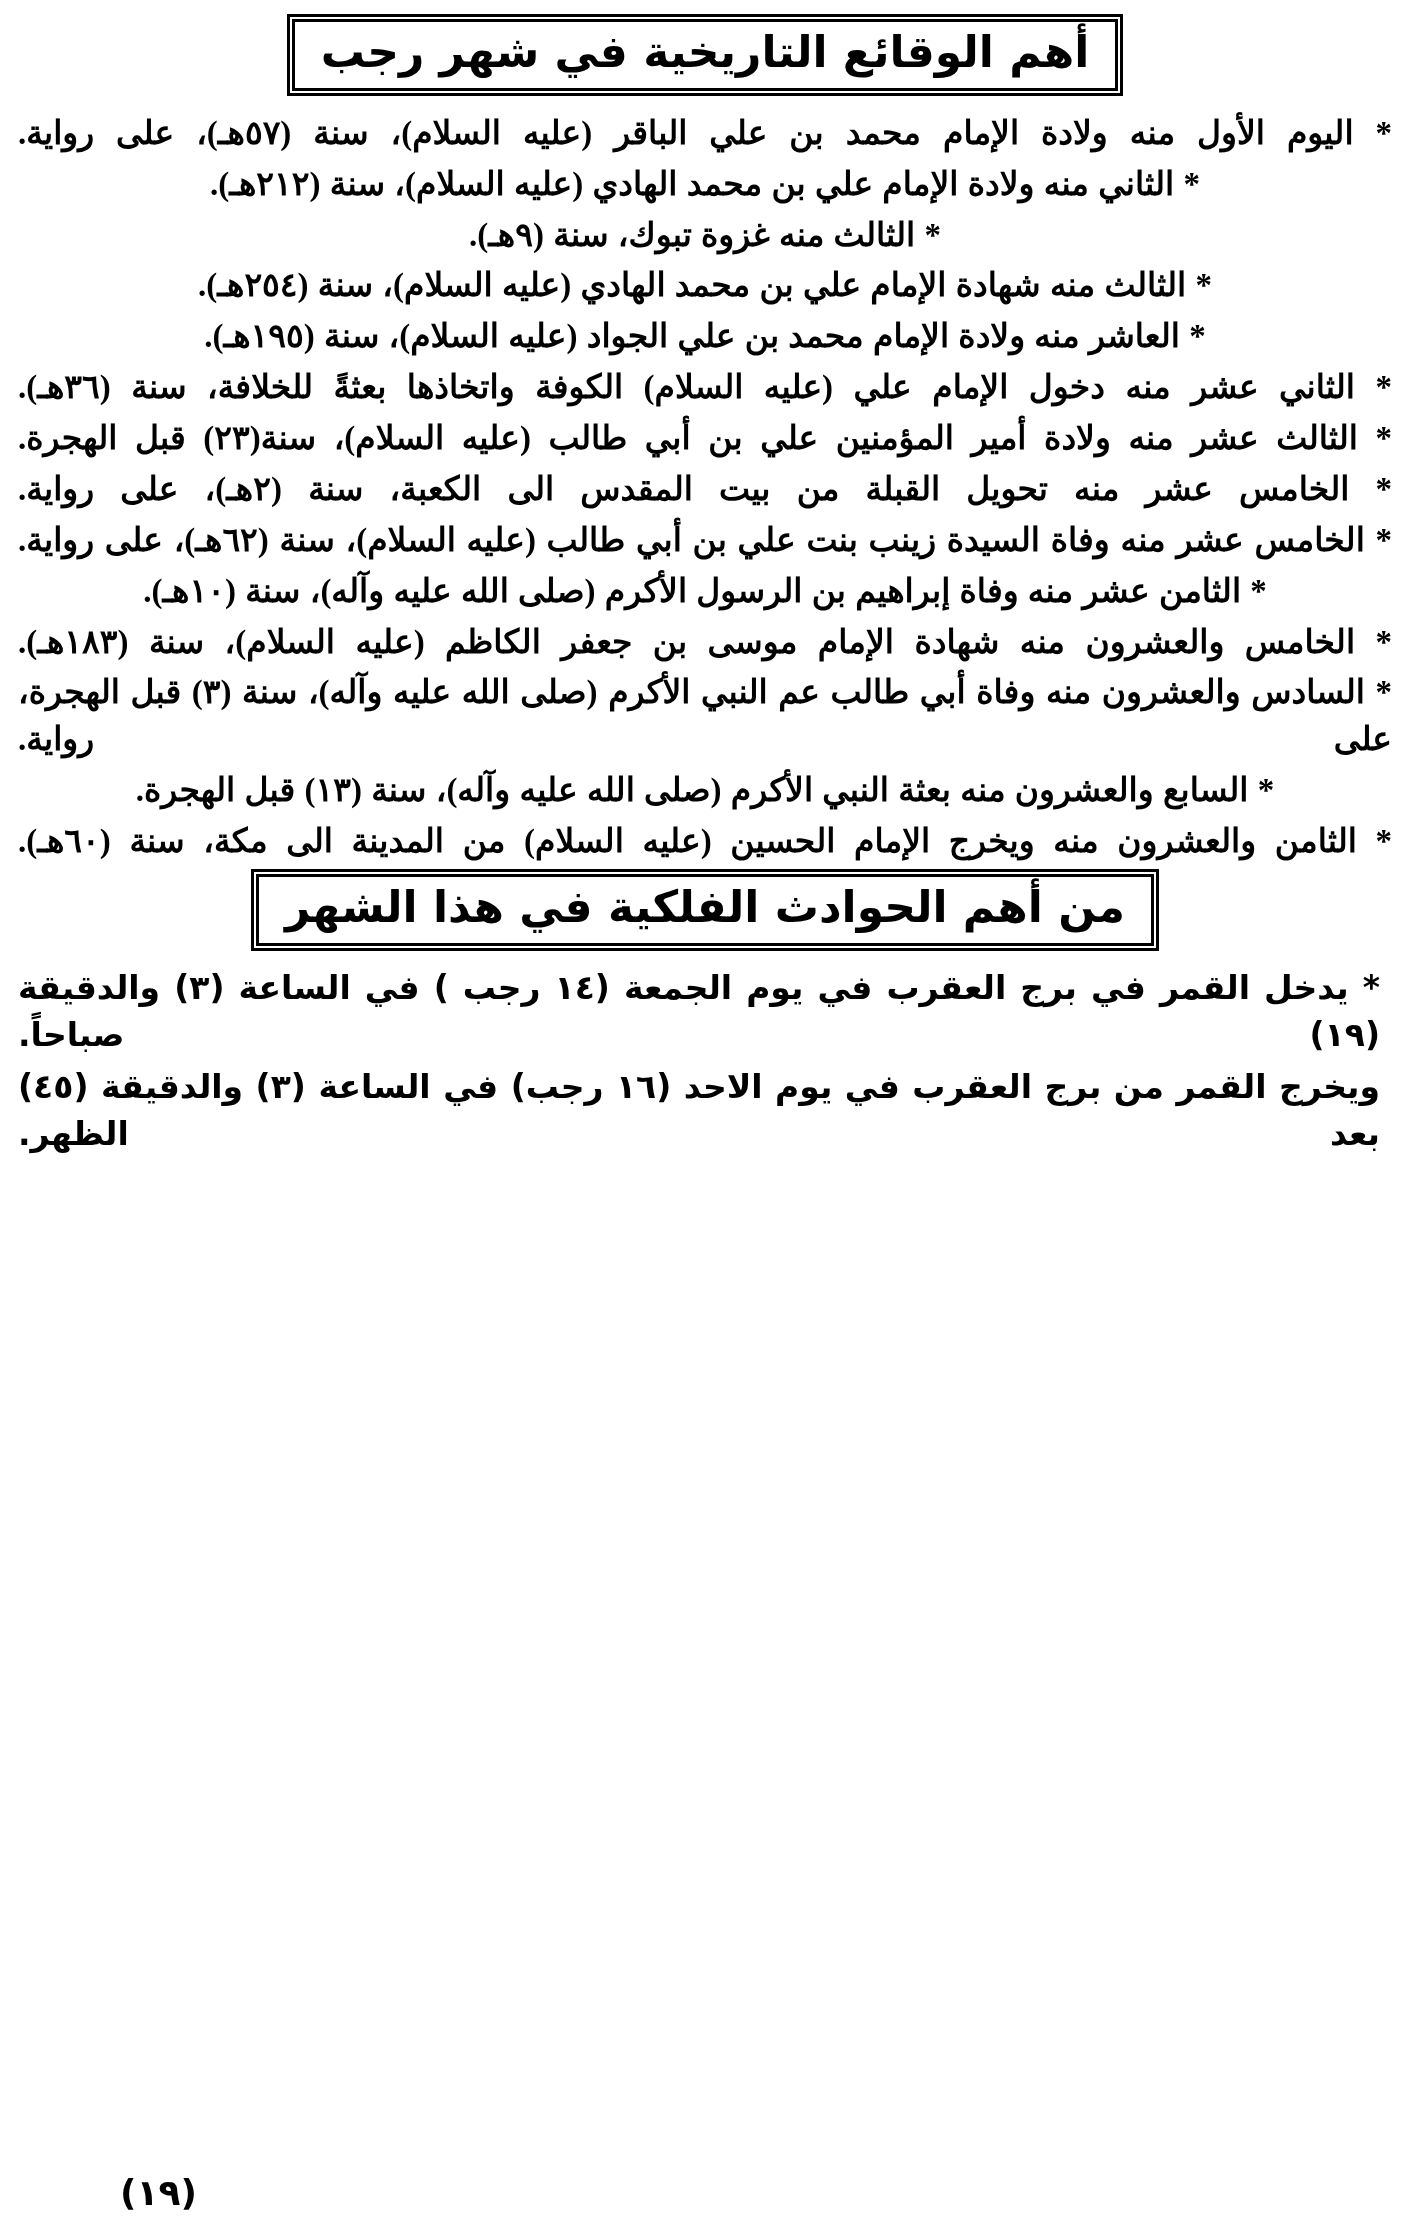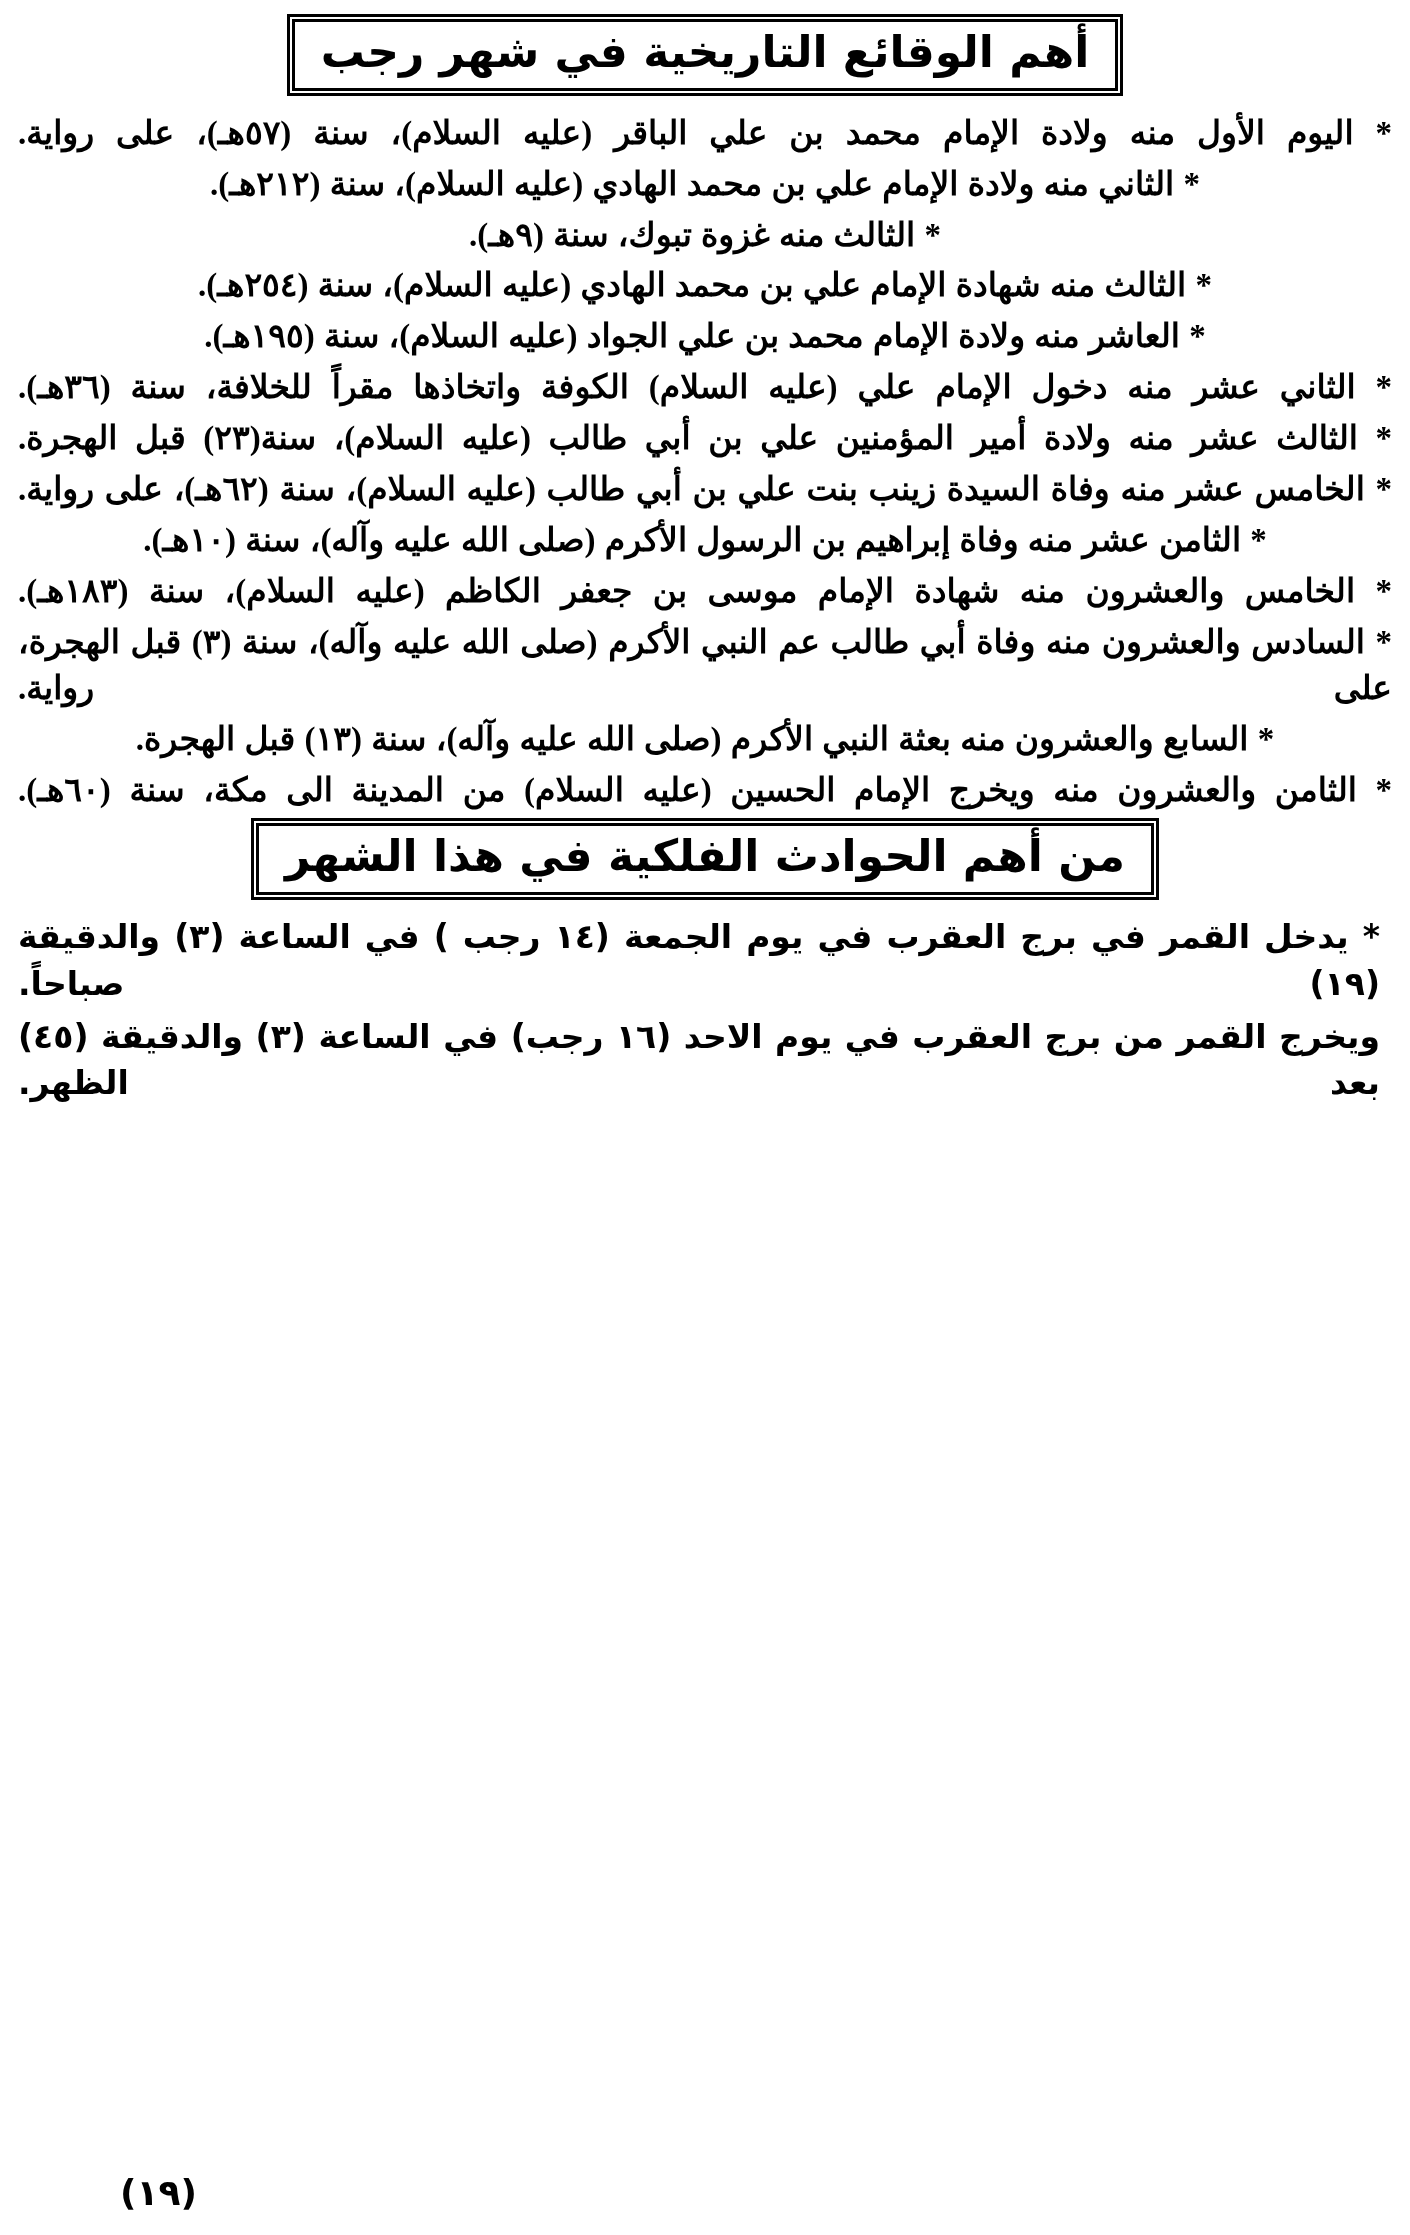--- a/index.html
+++ b/index.html
@@ -109,22 +109,23 @@
       </div>
     </div>
   </div>
 
   <div class="entries" id="historical-entries">
       <p class="entry long">* اليوم الأول منه ولادة الإمام محمد بن علي الباقر (عليه السلام)، سنة (٥٧هـ)، على رواية.</p>
       <p class="entry">* الثاني منه ولادة الإمام علي بن محمد الهادي (عليه السلام)، سنة (٢١٢هـ).</p>
       <p class="entry">* الثالث منه غزوة تبوك، سنة (٩هـ).</p>
       <p class="entry">* الثالث منه شهادة الإمام علي بن محمد الهادي (عليه السلام)، سنة (٢٥٤هـ).</p>
       <p class="entry">* العاشر منه ولادة الإمام محمد بن علي الجواد (عليه السلام)، سنة (١٩٥هـ).</p>
-      <p class="entry long">* الثاني عشر منه دخول الإمام علي (عليه السلام) الكوفة واتخاذها مقراً للخلافة، سنة (٣٦هـ).</p>
+      <p class="entry long">* الثاني عشر منه دخول الإمام علي (عليه السلام) الكوفة واتخاذها بعثةً للخلافة، سنة (٣٦هـ).</p>
       <p class="entry long">* الثالث عشر منه ولادة أمير المؤمنين علي بن أبي طالب (عليه السلام)، سنة(٢٣) قبل الهجرة.</p>
+      <p class="entry long">* الخامس عشر منه تحويل القبلة من بيت المقدس الى الكعبة، سنة (٢هـ)، على رواية.</p>
       <p class="entry long">* الخامس عشر منه وفاة السيدة زينب بنت علي بن أبي طالب (عليه السلام)، سنة (٦٢هـ)، على رواية.</p>
       <p class="entry">* الثامن عشر منه وفاة إبراهيم بن الرسول الأكرم (صلى الله عليه وآله)، سنة (١٠هـ).</p>
       <p class="entry long">* الخامس والعشرون منه شهادة الإمام موسى بن جعفر الكاظم (عليه السلام)، سنة (١٨٣هـ).</p>
       <p class="entry long">* السادس والعشرون منه وفاة أبي طالب عم النبي الأكرم (صلى الله عليه وآله)، سنة (٣) قبل الهجرة، على رواية.</p>
       <p class="entry">* السابع والعشرون منه بعثة النبي الأكرم (صلى الله عليه وآله)، سنة (١٣) قبل الهجرة.</p>
       <p class="entry long">* الثامن والعشرون منه ويخرج الإمام الحسين (عليه السلام) من المدينة الى مكة، سنة (٦٠هـ).</p>
     </div>
 
   <div class="heading-wrap" id="astro-heading-block">
     <div class="heading-box">

